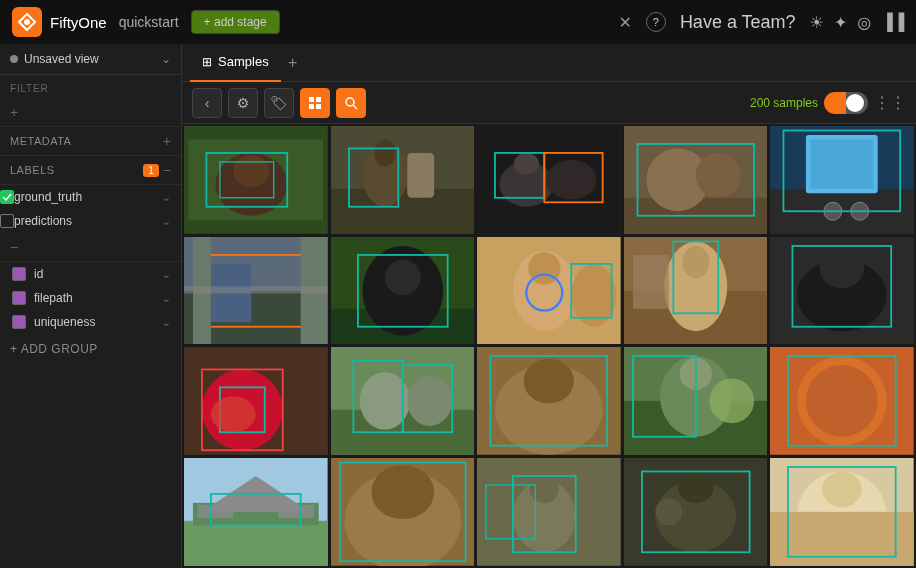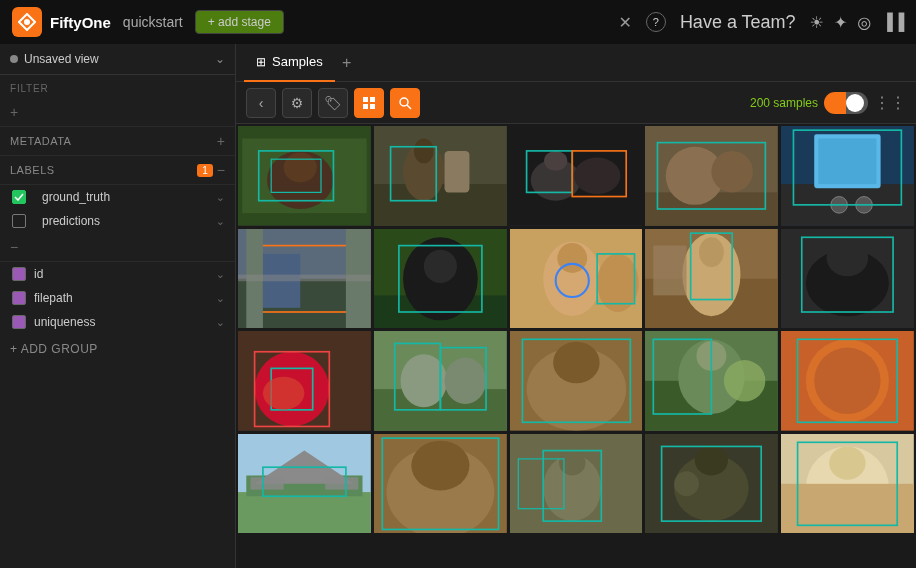--- a/index.html
+++ b/index.html
@@ -38,21 +38,21 @@
       display: flex;
       align-items: center;
       justify-content: center;
       font-size: 16px;
       color: white;
       font-weight: bold;
     }
     .logo-text {
       color: white;
       font-size: 15px;
-      font-weight: 700;
+      font-weight: 400;
     }
     .dataset-name {
       color: #aaa;
       font-size: 14px;
     }
     .add-stage-btn {
       background: #4d7c0f;
       border: 1px solid #444;
       color: #ccc;
       padding: 4px 12px;
@@ -101,21 +101,21 @@
 
     
     .main-layout {
       display: flex;
       flex: 1;
       overflow: hidden;
     }
 
     
     .sidebar {
-      width: 236px;
+      width: 182px;
       background: #1e1e1e;
       border-right: 1px solid #333;
       display: flex;
       flex-direction: column;
       flex-shrink: 0;
       overflow-y: auto;
     }
     .sidebar-view-selector {
       display: flex;
       align-items: center;
@@ -156,23 +156,23 @@
       font-size: 12px;
     }
     .sidebar-item .item-label { flex: 1; text-transform: uppercase; font-size: 11px; color: #888; letter-spacing: 0.5px; }
     .sidebar-item .item-count { background: #f97316; color: white; border-radius: 3px; padding: 1px 5px; font-size: 10px; margin-right: 4px; }
     .sidebar-item .plus-icon { color: #666; font-size: 14px; }
     .sidebar-item .minus-icon { color: #666; font-size: 14px; }
 
     .label-item {
       display: flex;
       align-items: center;
-      padding: 5px 10px 5px 12px;
-      cursor: pointer;
-      gap: 16px;
+      padding: 5px 10px 5px 0;
+      cursor: pointer;
+      gap: 0;
       color: #ccc;
       font-size: 12px;
     }
     .label-item .checkbox {
       width: 14px;
       height: 14px;
       border: 1px solid #666;
       border-radius: 2px;
       display: flex;
       align-items: center;

